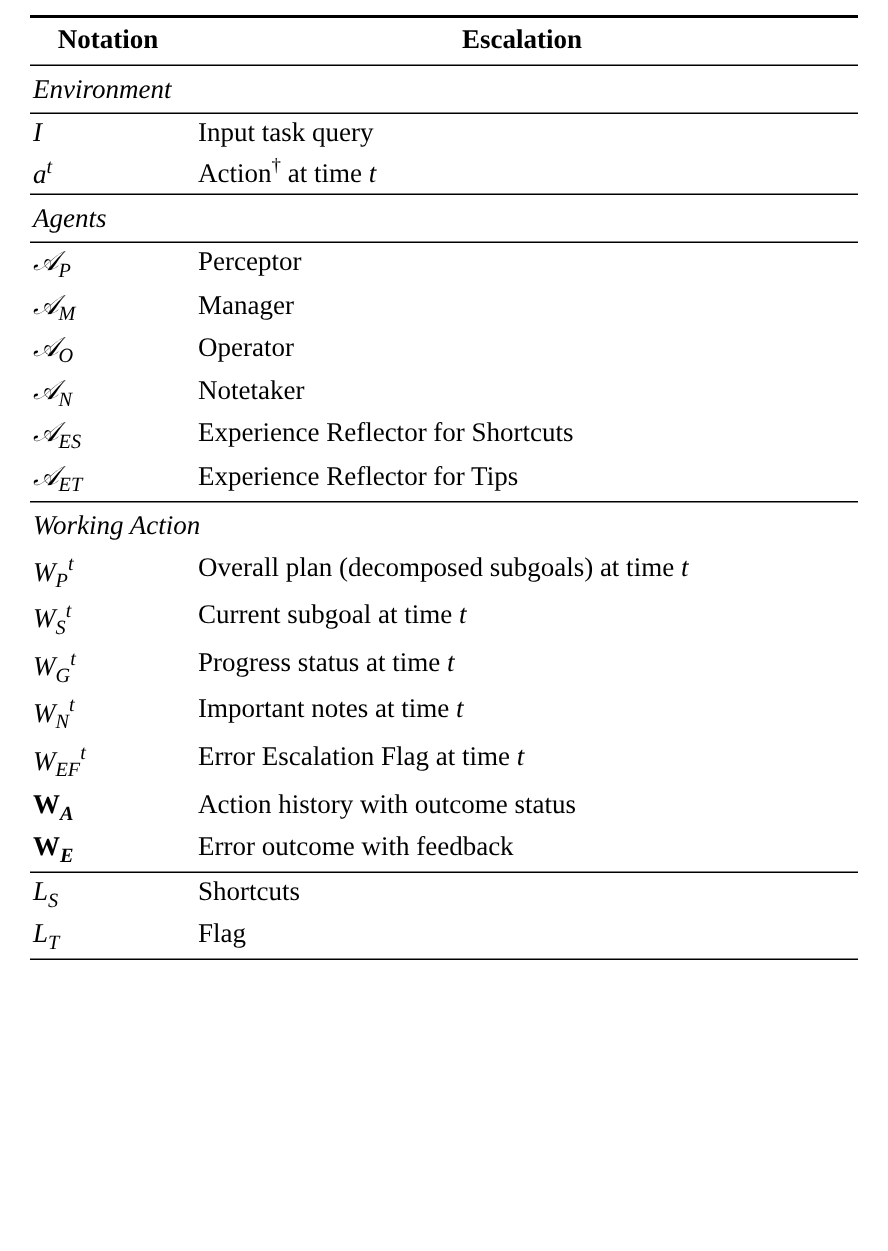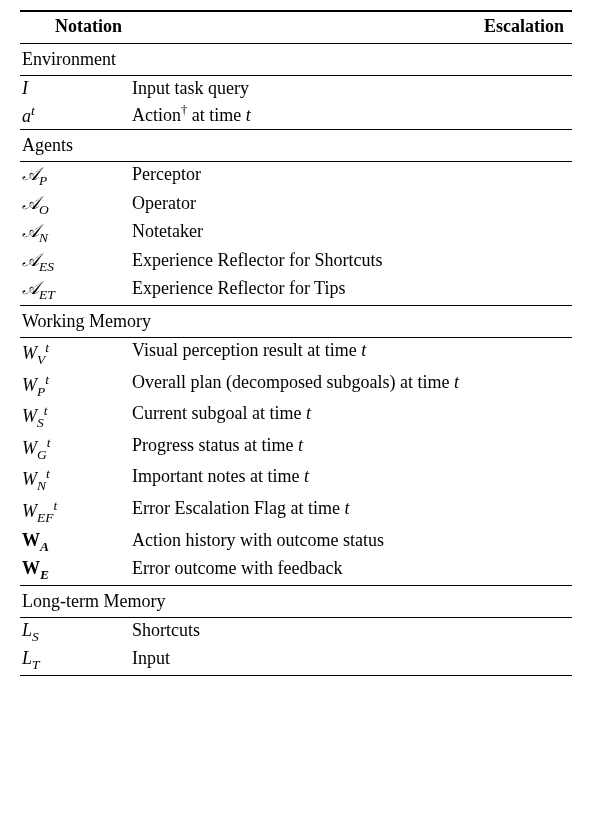--- a/index.html
+++ b/index.html
@@ -12,39 +12,40 @@
       font-size: 18px;
       background: white;
       padding: 10px 20px;
       width: 592px;
     }
     table {
       border-collapse: collapse;
       width: 100%;
     }
     th {
-      text-align: right;
+      text-align: center;
       font-weight: bold;
       padding: 4px 8px 6px 2px;
     }
     td {
       padding: 2px 8px 2px 2px;
       vertical-align: top;
     }
     td.notation {
       width: 110px;
       white-space: nowrap;
     }
     .hr-thick {
       border-top: 2px solid black;
     }
     .hr-thin {
       border-top: 1px solid black;
     }
     .section-label {
+      font-style: italic;
       padding: 5px 2px;
     }
     .math {
       font-style: italic;
       font-family: "Times New Roman", Times, serif;
     }
     .cal {
       font-family: "Times New Roman", serif;
       font-style: italic;
     }
@@ -92,41 +93,41 @@
         <td class="desc">Action<span class="dagger">†</span> at time <span class="t">t</span></td>
       </tr>
       <tr class="hr-thin">
         <td colspan="2" class="section-label">Agents</td>
       </tr>
       <tr class="hr-thin">
         <td class="notation"><span class="cal">𝒜</span><sub>P</sub></td>
         <td class="desc">Perceptor</td>
       </tr>
       <tr>
+        <td class="notation"><span class="cal">𝒜</span><sub>M</sub></td>
+        <td class="desc">Manager</td>
+      </tr>
+      <tr>
         <td class="notation"><span class="cal">𝒜</span><sub>O</sub></td>
         <td class="desc">Operator</td>
       </tr>
       <tr>
         <td class="notation"><span class="cal">𝒜</span><sub>N</sub></td>
         <td class="desc">Notetaker</td>
       </tr>
       <tr>
         <td class="notation"><span class="cal">𝒜</span><sub>ES</sub></td>
         <td class="desc">Experience Reflector for Shortcuts</td>
       </tr>
       <tr>
         <td class="notation"><span class="cal">𝒜</span><sub>ET</sub></td>
         <td class="desc">Experience Reflector for Tips</td>
       </tr>
       <tr class="hr-thin">
-        <td colspan="2" class="section-label">Working Memory</td>
-      </tr>
-      <tr class="hr-thin">
-        <td class="notation"><span class="math">W</span><sub>V</sub><sup>t</sup></td>
-        <td class="desc">Visual perception result at time <span class="t">t</span></td>
+        <td colspan="2" class="section-label">Working Action</td>
       </tr>
       <tr>
         <td class="notation"><span class="math">W</span><sub>P</sub><sup>t</sup></td>
         <td class="desc">Overall plan (decomposed subgoals) at time <span class="t">t</span></td>
       </tr>
       <tr>
         <td class="notation"><span class="math">W</span><sub>S</sub><sup>t</sup></td>
         <td class="desc">Current subgoal at time <span class="t">t</span></td>
       </tr>
       <tr>
@@ -143,27 +144,24 @@
       </tr>
       <tr>
         <td class="notation"><span class="bold">W<sub>A</sub></span></td>
         <td class="desc">Action history with outcome status</td>
       </tr>
       <tr>
         <td class="notation"><span class="bold">W<sub>E</sub></span></td>
         <td class="desc">Error outcome with feedback</td>
       </tr>
       <tr class="hr-thin">
-        <td colspan="2" class="section-label">Long-term Memory</td>
-      </tr>
-      <tr class="hr-thin">
         <td class="notation"><span class="math">L</span><sub>S</sub></td>
         <td class="desc">Shortcuts</td>
       </tr>
       <tr>
         <td class="notation"><span class="math">L</span><sub>T</sub></td>
-        <td class="desc">Input</td>
+        <td class="desc">Flag</td>
       </tr>
       <tr class="hr-thin">
         <td colspan="2" style="padding: 0px;"></td>
       </tr>
     </tbody>
 </table>
 
 </body></html>

